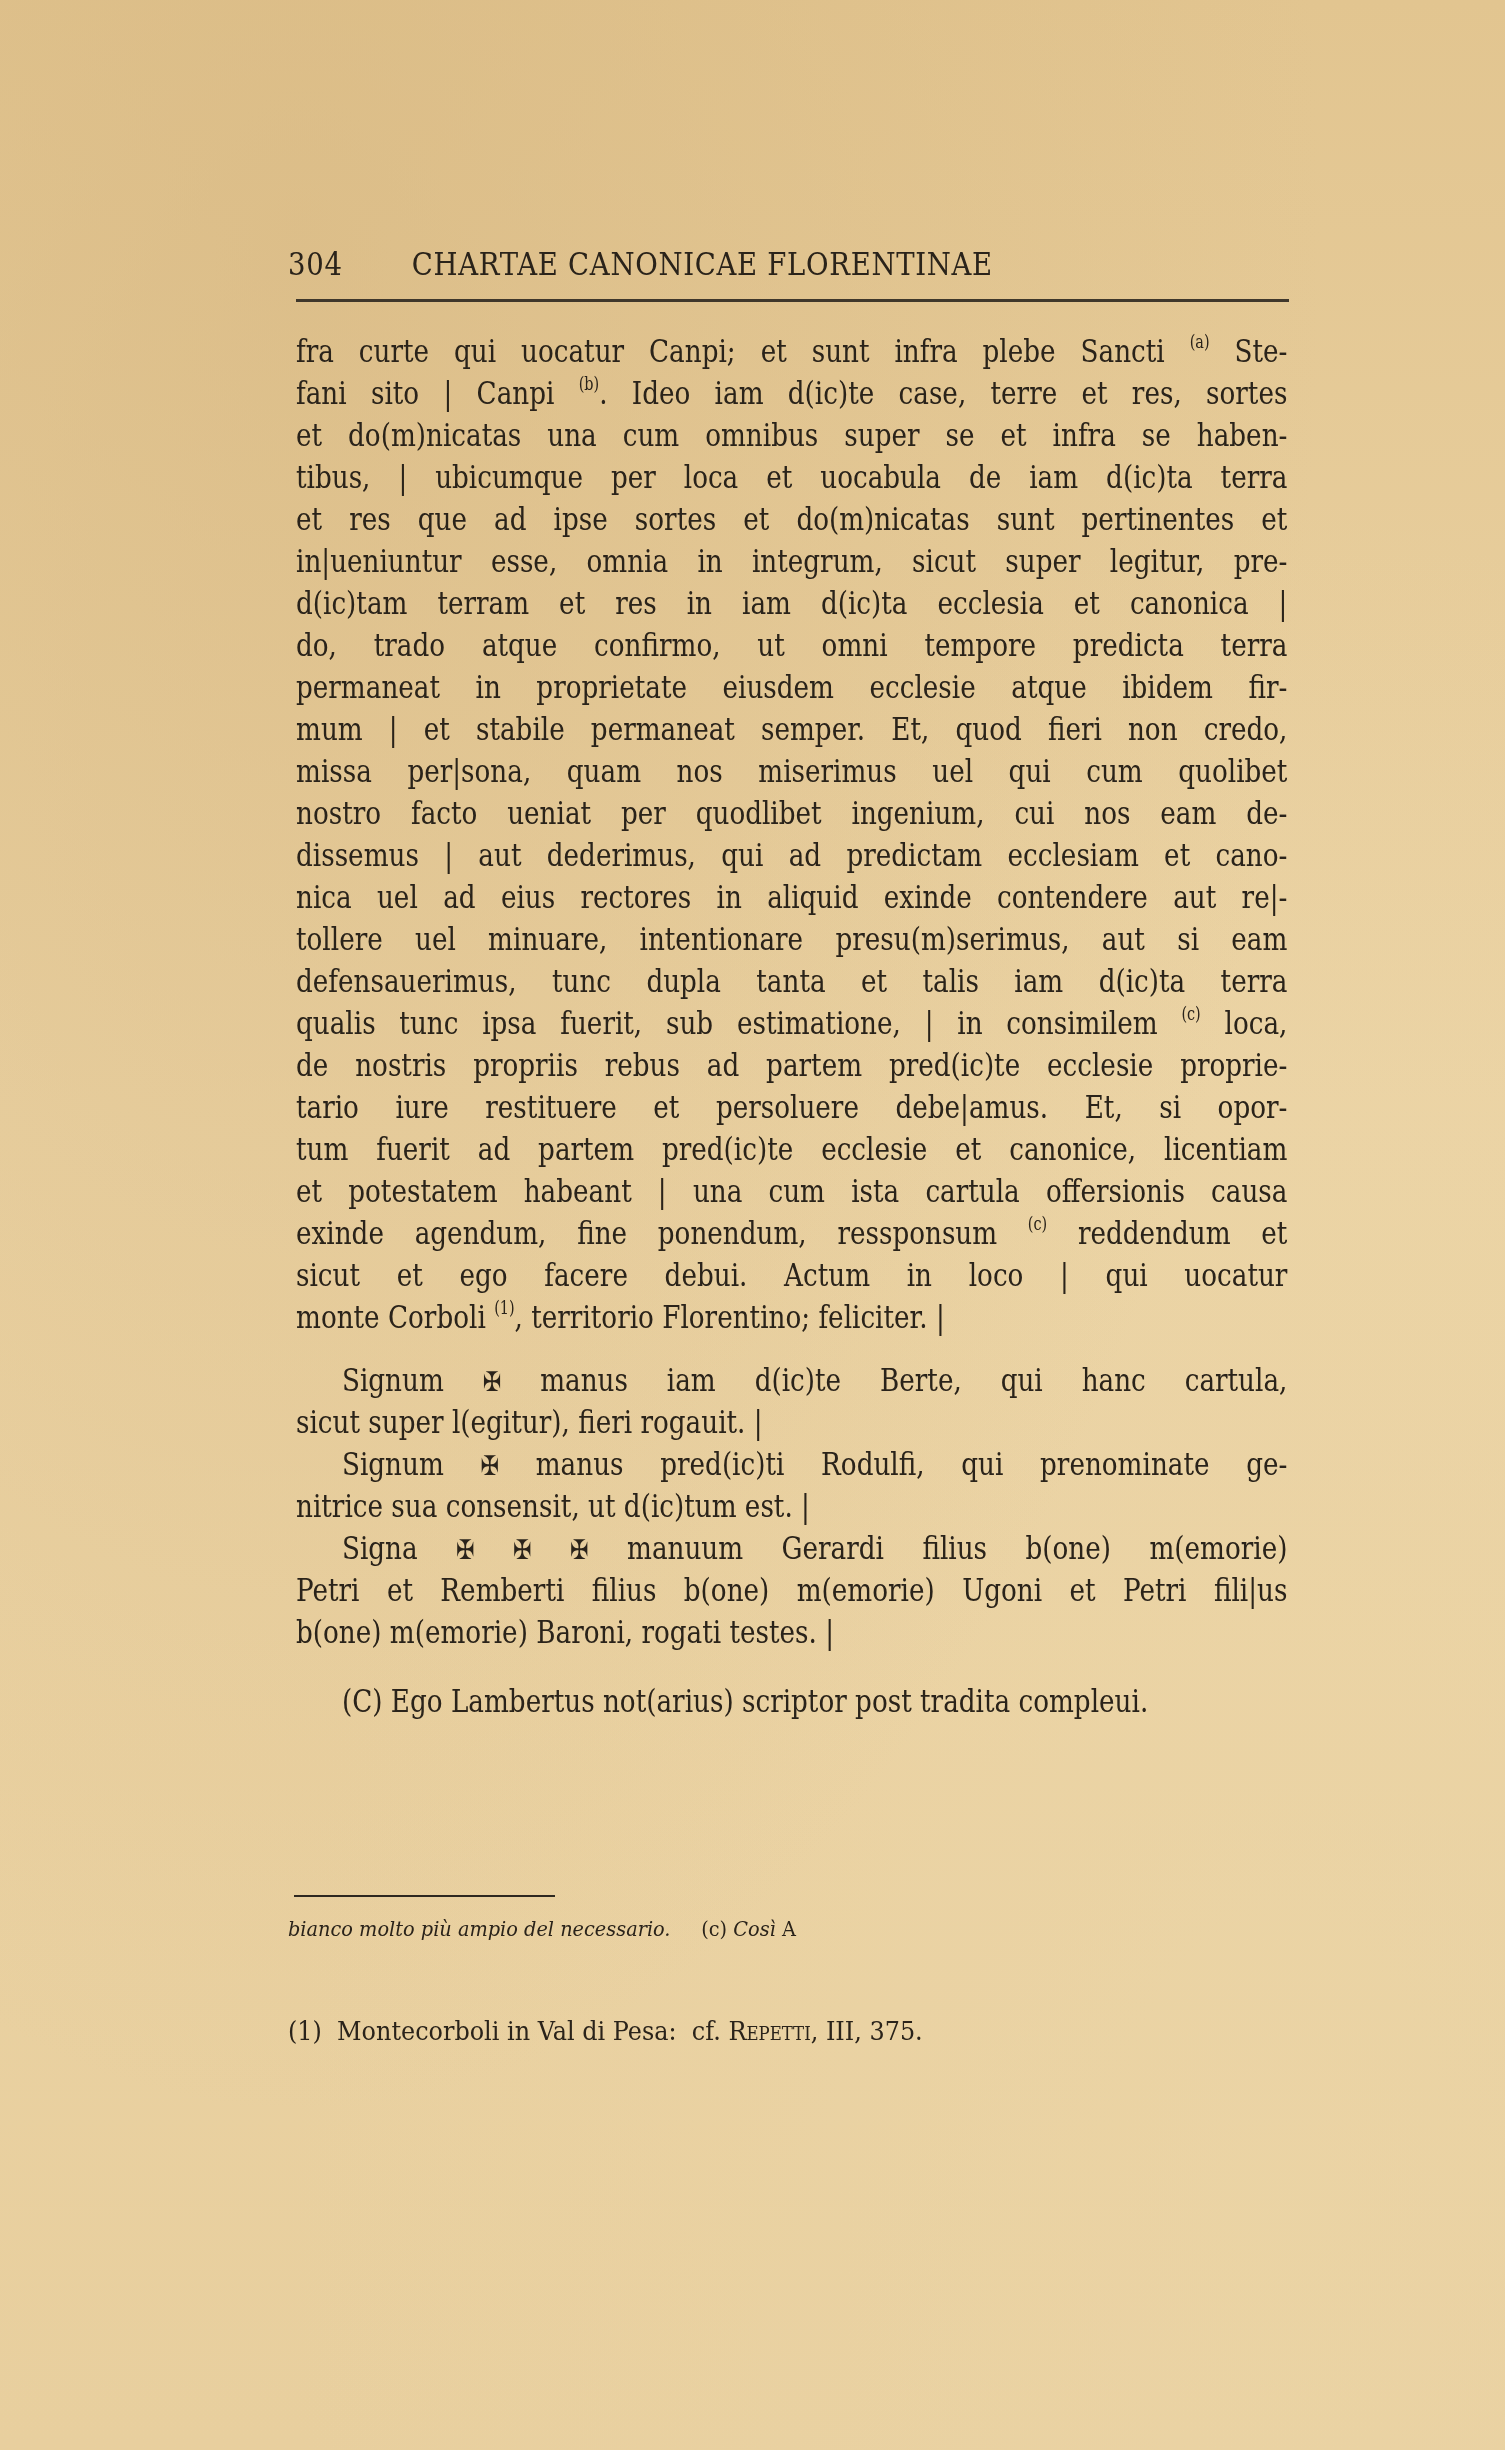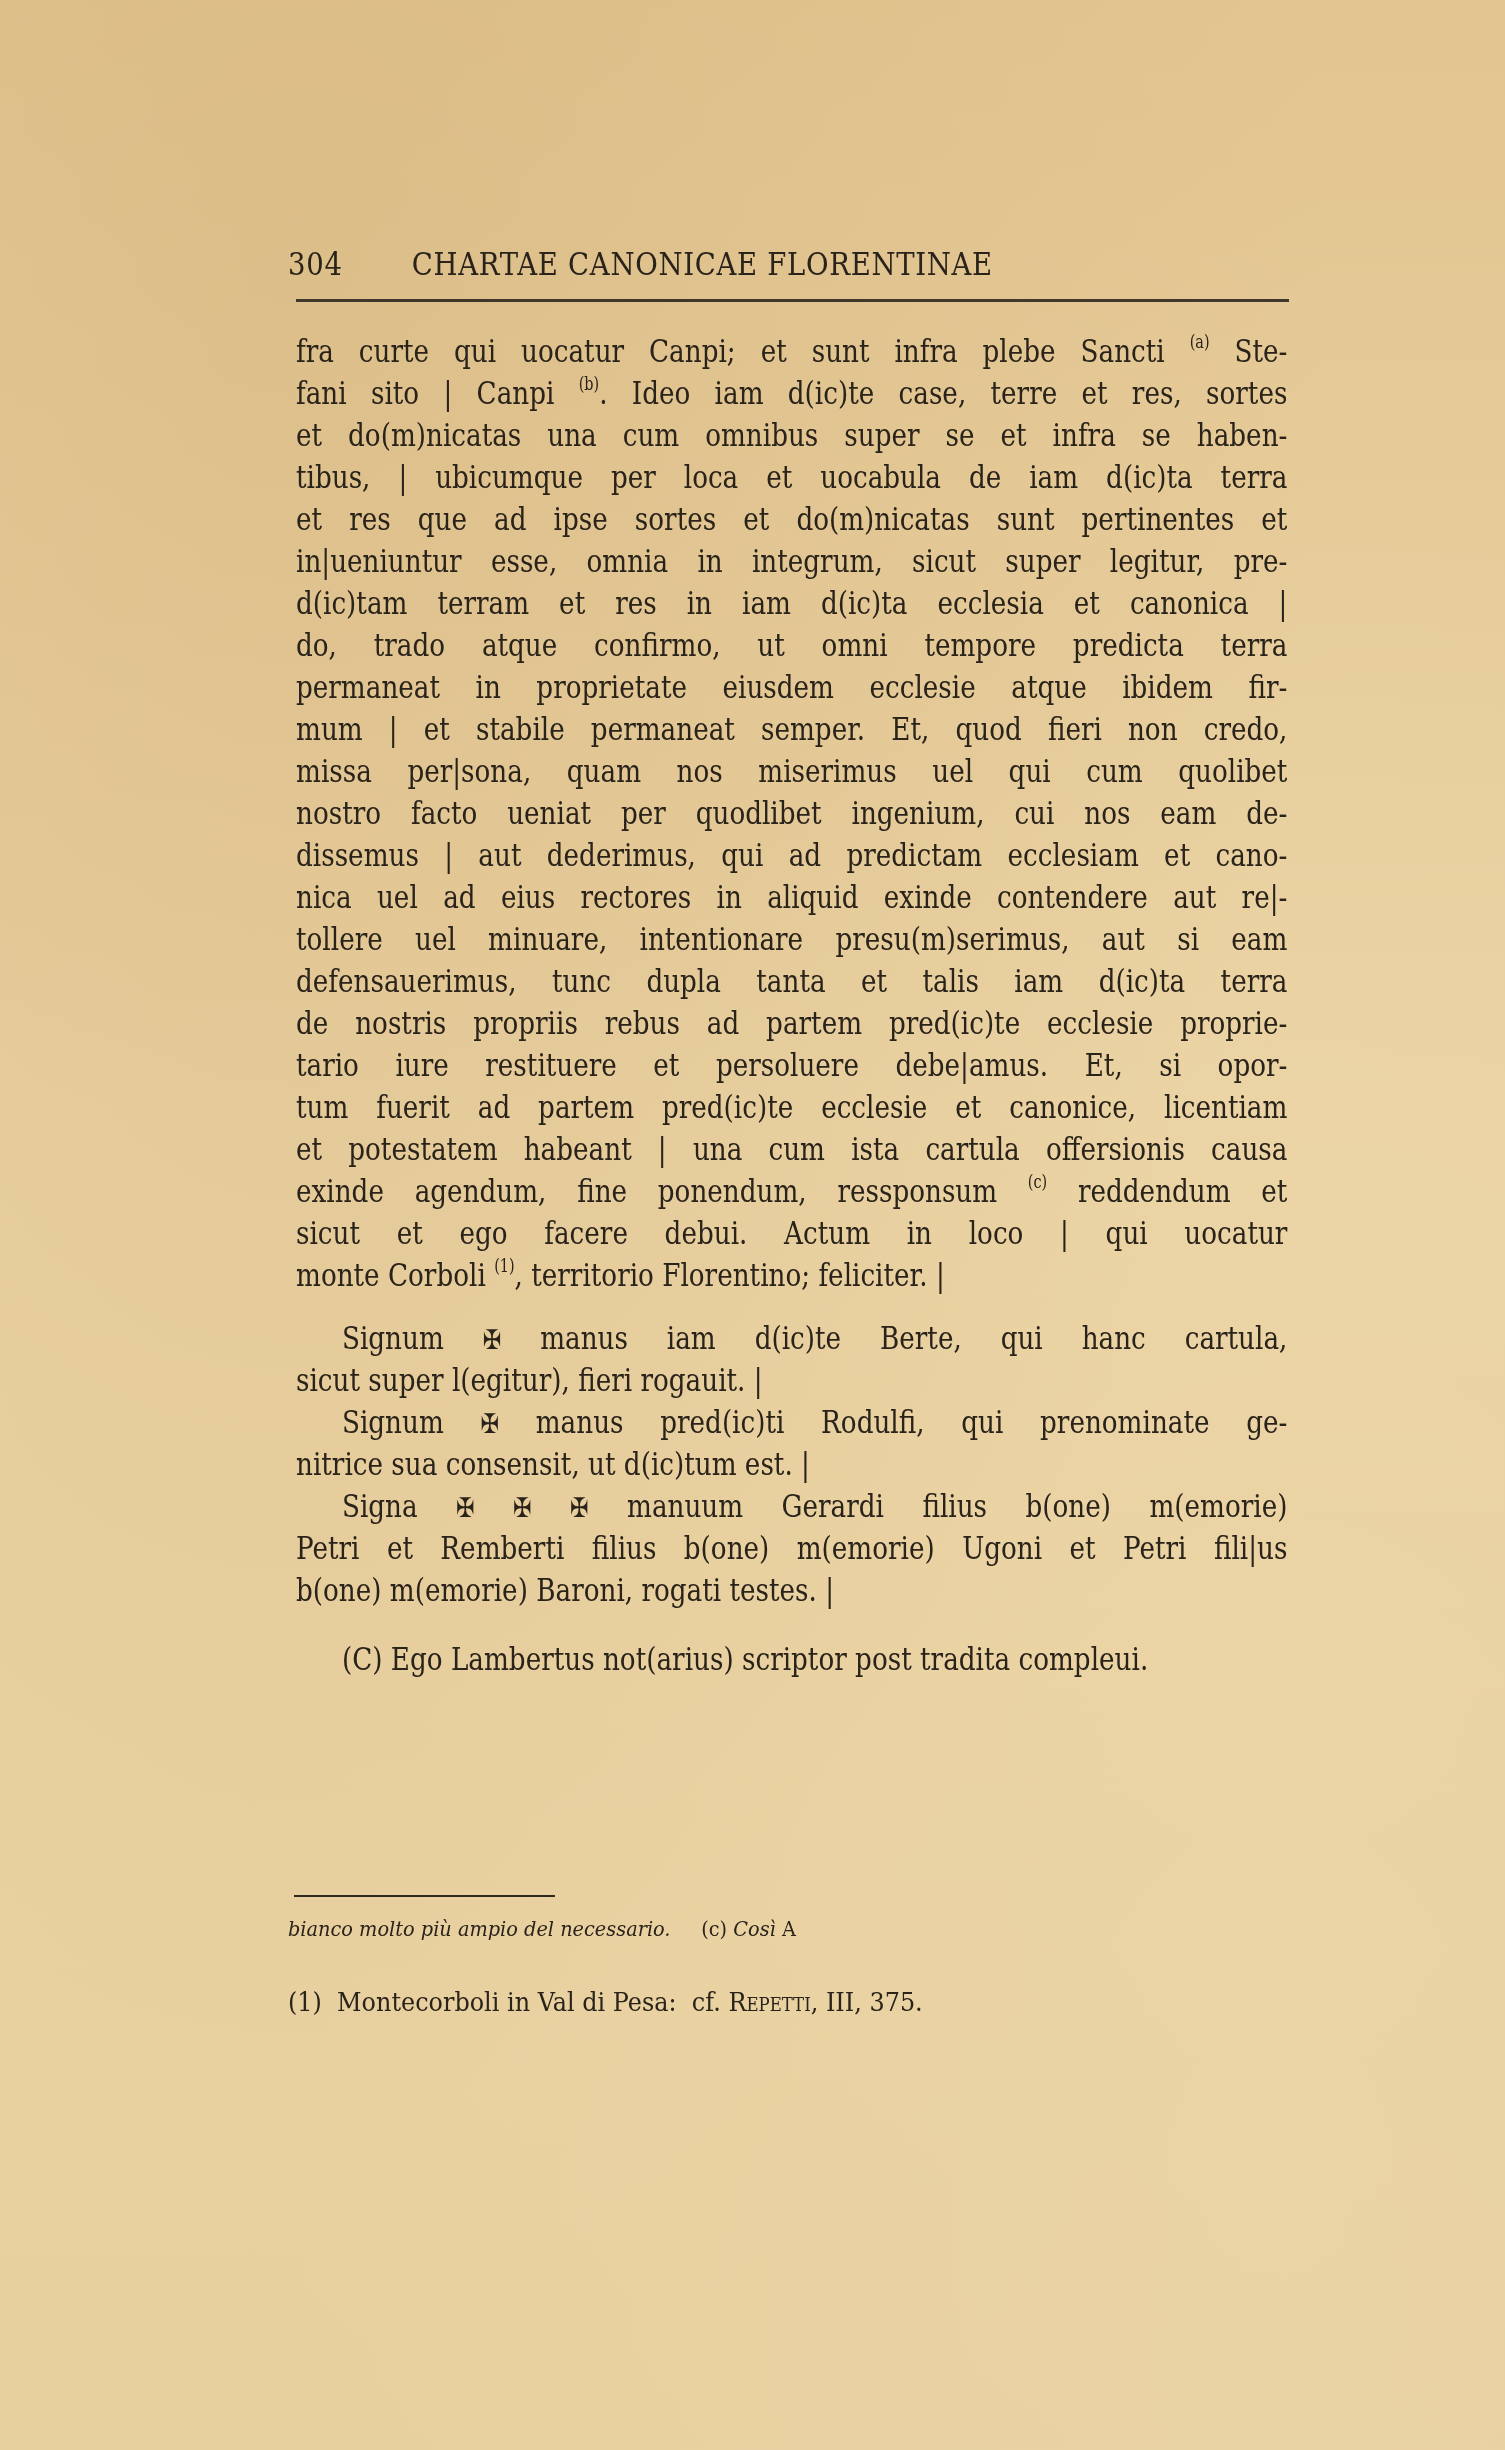--- a/index.html
+++ b/index.html
@@ -48,21 +48,21 @@
     background: #2e2820;
   }
   .footnotes { position: absolute; top: 1910px; left: 0; width: 999px; }
   .fn-line {
     height: 38px; line-height: 38px; font-size: 21px; white-space: nowrap;
     font-family: "DejaVu Serif", serif;
   }
   .fn-line .cond2 { display: block; transform: scaleX(0.92); transform-origin: left center; }
   .fn-line i { font-family: "DejaVu Serif", serif; font-style: italic; }
   .fn-gap { height: 32px; }
-  .fn-ref { font-size: 26px; line-height: 45px; height: 45px; }
+  .fn-ref { font-size: 26px; line-height: 45px; height: 45px; margin-top: 29px; }
   .smallcaps { font-variant: small-caps; }
 </style>
 </head>
 <body>
 
 <div class="page">
   <div class="running-head">
     <span class="folio">304</span><span>CHARTAE CANONICAE FLORENTINAE</span>
   </div>
   <div class="head-rule"></div>
@@ -109,20 +109,23 @@
           <span class="cond"><span class="inner"><span>dissemus | aut dederimus, qui ad predictam ecclesiam et cano-</span></span></span>
         </div>
         <div class="line">
           <span class="cond"><span class="inner"><span>nica uel ad eius rectores in aliquid exinde contendere aut re|-</span></span></span>
         </div>
         <div class="line">
           <span class="cond"><span class="inner"><span>tollere uel minuare, intentionare presu(m)serimus, aut si eam</span></span></span>
         </div>
         <div class="line">
           <span class="cond"><span class="inner"><span>defensauerimus, tunc dupla tanta et talis iam d(ic)ta terra</span></span></span>
+        </div>
+        <div class="line">
+          <span class="cond"><span class="inner"><span>qualis tunc ipsa fuerit, sub estimatione, | in consimilem </span><sup class="note">(c)</sup><span> loca,</span></span></span>
         </div>
         <div class="line">
           <span class="cond"><span class="inner"><span>de nostris propriis rebus ad partem pred(ic)te ecclesie proprie-</span></span></span>
         </div>
         <div class="line">
           <span class="cond"><span class="inner"><span>tario iure restituere et persoluere debe|amus.   Et, si opor-</span></span></span>
         </div>
         <div class="line">
           <span class="cond"><span class="inner"><span>tum fuerit ad partem pred(ic)te ecclesie et canonice, licentiam</span></span></span>
         </div>

